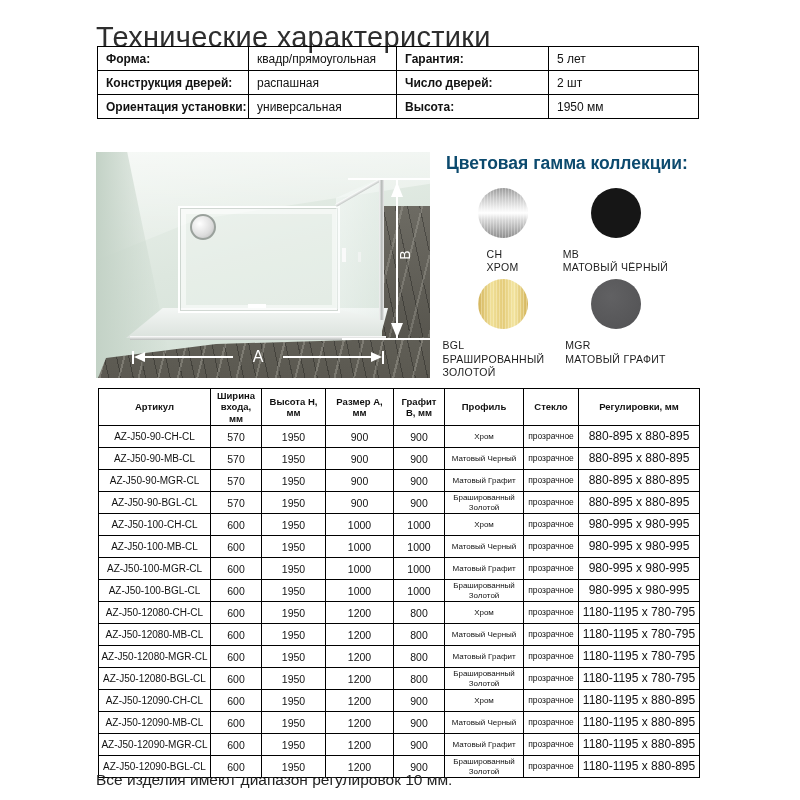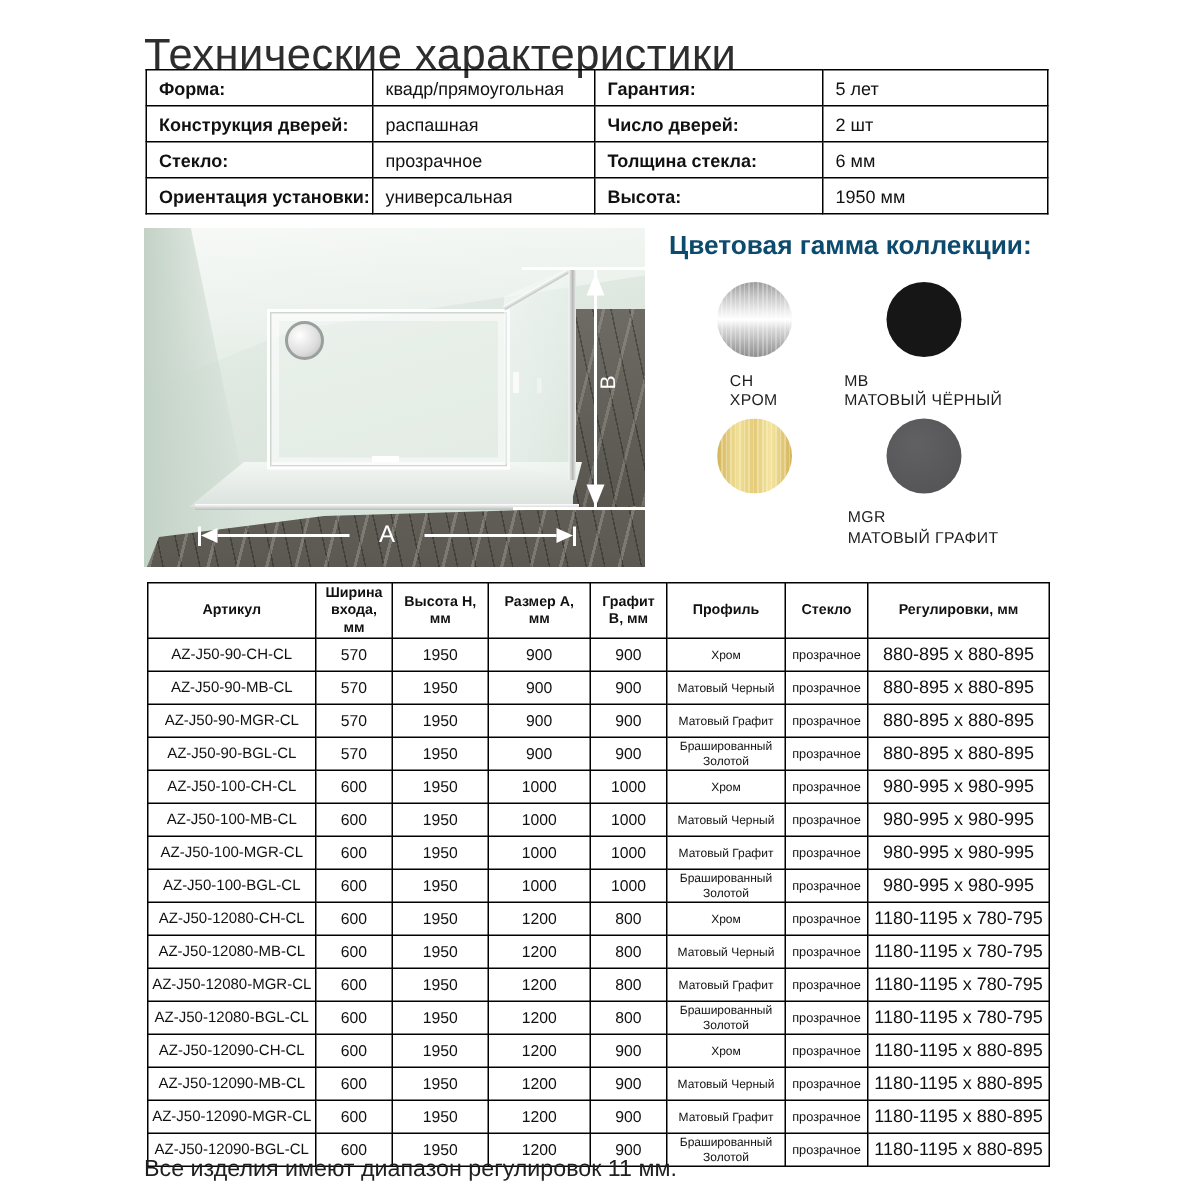--- a/index.html
+++ b/index.html
@@ -137,26 +137,20 @@
         <td>5 лет</td>
       </tr>
 
       <tr>
         <td class="lbl">Конструкция дверей:</td>
         <td>распашная</td>
         <td class="lbl">Число дверей:</td>
         <td>2 шт</td>
       </tr>
 
-      <tr>
-        <td class="lbl">Стекло:</td>
-        <td>прозрачное</td>
-        <td class="lbl">Толщина стекла:</td>
-        <td>6 мм</td>
-      </tr>
 
       <tr>
         <td class="lbl">Ориентация установки:</td>
         <td>универсальная</td>
         <td class="lbl">Высота:</td>
         <td>1950 мм</td>
       </tr>
     </tbody>
 </table>
 
@@ -206,20 +200,24 @@
     </div>
     <div class="swatch">
       <div class="circle black"></div>
       <div class="cap">
         <div>MB</div>
         <div>МАТОВЫЙ ЧЁРНЫЙ</div>
       </div>
     </div>
     <div class="swatch">
       <div class="circle gold"></div>
+      <div class="cap">
+        <div>BGL</div>
+        <div>БРАШИРОВАННЫЙ ЗОЛОТОЙ</div>
+      </div>
     </div>
     <div class="swatch">
       <div class="circle graphite"></div>
       <div class="cap">
         <div>MGR</div>
         <div>МАТОВЫЙ ГРАФИТ</div>
       </div>
     </div>
   </div>
 </div>
@@ -420,13 +418,13 @@
         <td class="c-num">1950</td>
         <td class="c-num">1200</td>
         <td class="c-num">900</td>
         <td class="c-profile">Брашированный Золотой</td>
         <td class="c-glass">прозрачное</td>
         <td class="c-reg">1180-1195 x 880-895</td>
       </tr>
     </tbody>
 </table>
 
-<div class="abs footer-note">Все изделия имеют диапазон регулировок 11 мм.</div>
+<div class="abs footer-note">Все изделия имеют диапазон регулировок 10 мм.</div>
 
 </body></html>

